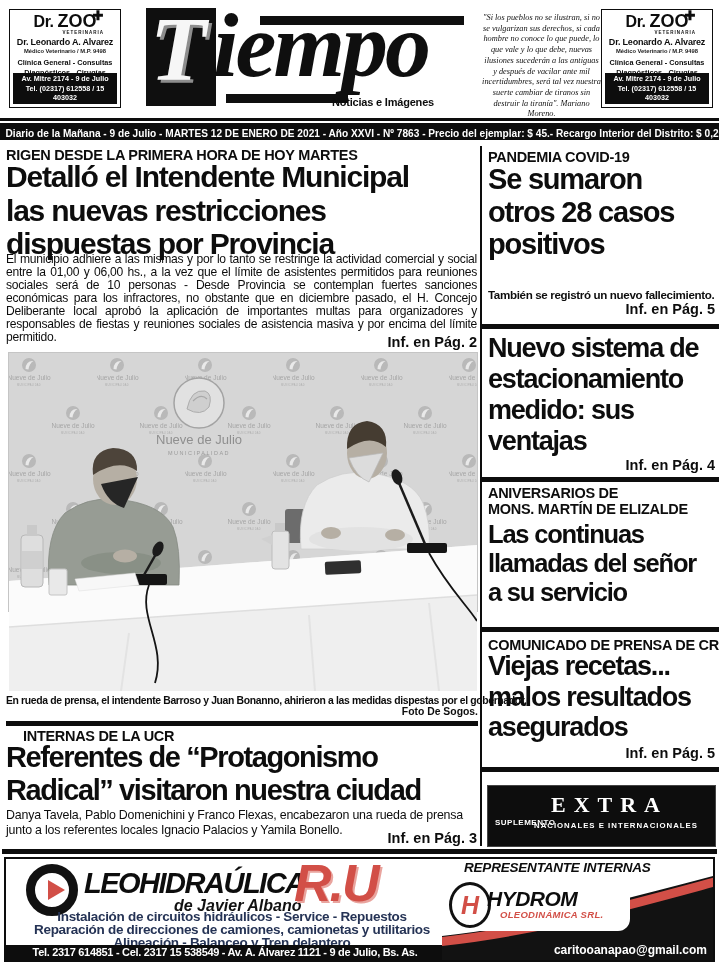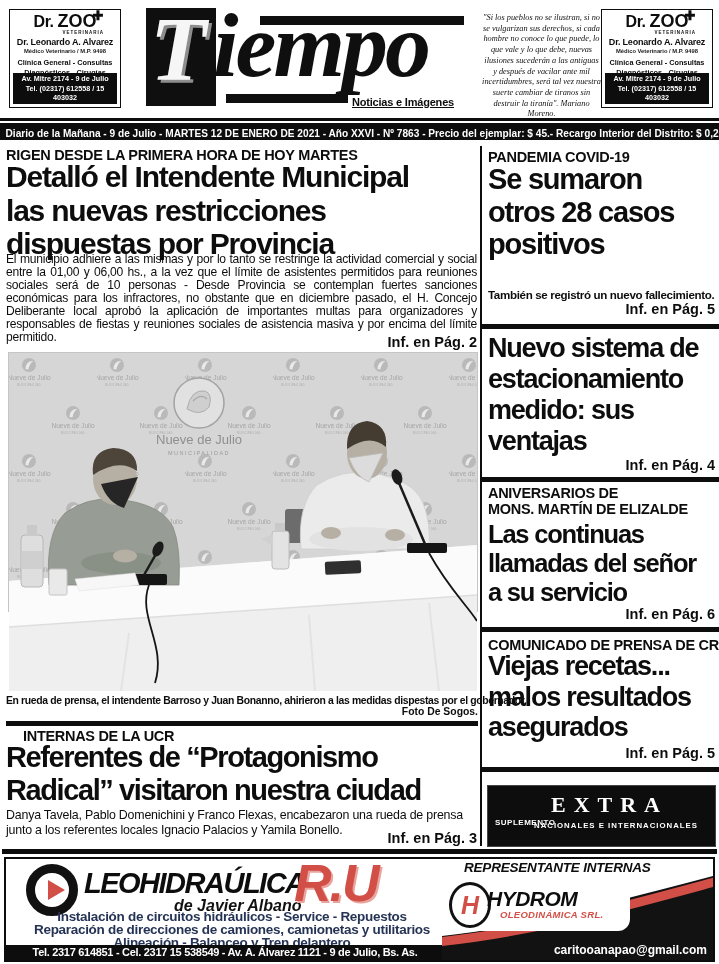--- a/index.html
+++ b/index.html
@@ -17,21 +17,21 @@
   .vet-doc{font-size:9px;font-weight:900;letter-spacing:-.2px;margin-top:2px;}
   .vet-title{font-size:5.8px;font-weight:700;color:#222;margin-top:1px;}
   .vet-svc{font-size:7.3px;font-weight:800;line-height:9.5px;margin-top:4px;}
   .vet-bar{position:absolute;left:3px;right:3px;bottom:3px;background:#0d0d0d;color:#fff;font-size:7.2px;font-weight:800;line-height:9.5px;padding:1.5px 0;}
   
   #tbox{left:146px;top:8px;width:70px;height:98px;background:#0f0f0f;}
   #tbox span{position:absolute;left:4px;top:-12px;font-family:"Liberation Serif",serif;font-style:italic;font-weight:700;font-size:92px;color:#f6f6f6;text-shadow:3px 3px 0 #8d8d8d;}
   #iempo{left:213px;top:-8px;font-family:"Liberation Serif",serif;font-style:italic;font-weight:700;font-size:92px;letter-spacing:-3px;color:#0f0f0f;}
   #bar-top{left:260px;top:16px;width:204px;height:9px;background:#0f0f0f;}
   #bar-bottom{left:226px;top:94px;width:122px;height:9px;background:#0f0f0f;}
-  #tagline{left:352px;top:96px;font-size:11px;font-weight:800;letter-spacing:-.2px;text-decoration:underline;}
+  #tagline{left:332px;top:96px;font-size:11px;font-weight:800;letter-spacing:-.2px;}
   #quote{left:482px;top:13px;width:119px;font-family:"Liberation Serif",serif;font-style:italic;font-size:8.3px;line-height:10.7px;text-align:center;color:#111;}
   #mast-rule{left:0;top:118px;width:719px;height:2.5px;background:#0d0d0d;}
   #date-bar{left:0;top:123px;width:719px;height:17px;background:#0d0d0d;color:#fff;overflow:hidden;}
   #date-bar span{display:inline-block;white-space:nowrap;font-size:11px;font-weight:700;line-height:17px;padding-left:6px;transform:scaleX(.92);transform-origin:0 50%;}
   
   .kicker{font-weight:800;font-size:14.5px;letter-spacing:-.3px;white-space:pre;}
   .headline{font-weight:800;letter-spacing:-1.2px;white-space:pre;}
   .pageref{font-weight:800;font-size:14.5px;text-align:right;}
   .rule{background:#0d0d0d;}
   
@@ -269,21 +269,20 @@
 medido: sus
 ventajas</div>
   <div class="abs rc pageref" id="s2-ref">Inf. en Pág. 4</div>
   <div class="abs rule" id="d2"></div>
 
   <div class="abs rc kicker" id="s3-kicker">ANIVERSARIOS DE
 MONS. MARTÍN DE ELIZALDE</div>
   <div class="abs rc headline" id="s3-headline">Las continuas
 llamadas del señor
 a su servicio</div>
-  <div class="abs rc pageref" id="s3-ref">Inf. en Pág. 6</div>
   <div class="abs rule" id="d3"></div>
 
   <div class="abs rc kicker" id="s4-kicker">COMUNICADO DE PRENSA DE CRA</div>
   <div class="abs rc headline" id="s4-headline">Viejas recetas...
 malos resultados
 asegurados</div>
   <div class="abs rc pageref" id="s4-ref">Inf. en Pág. 5</div>
   <div class="abs rule" id="d4"></div>
 
   <div class="abs" id="extra-box">

